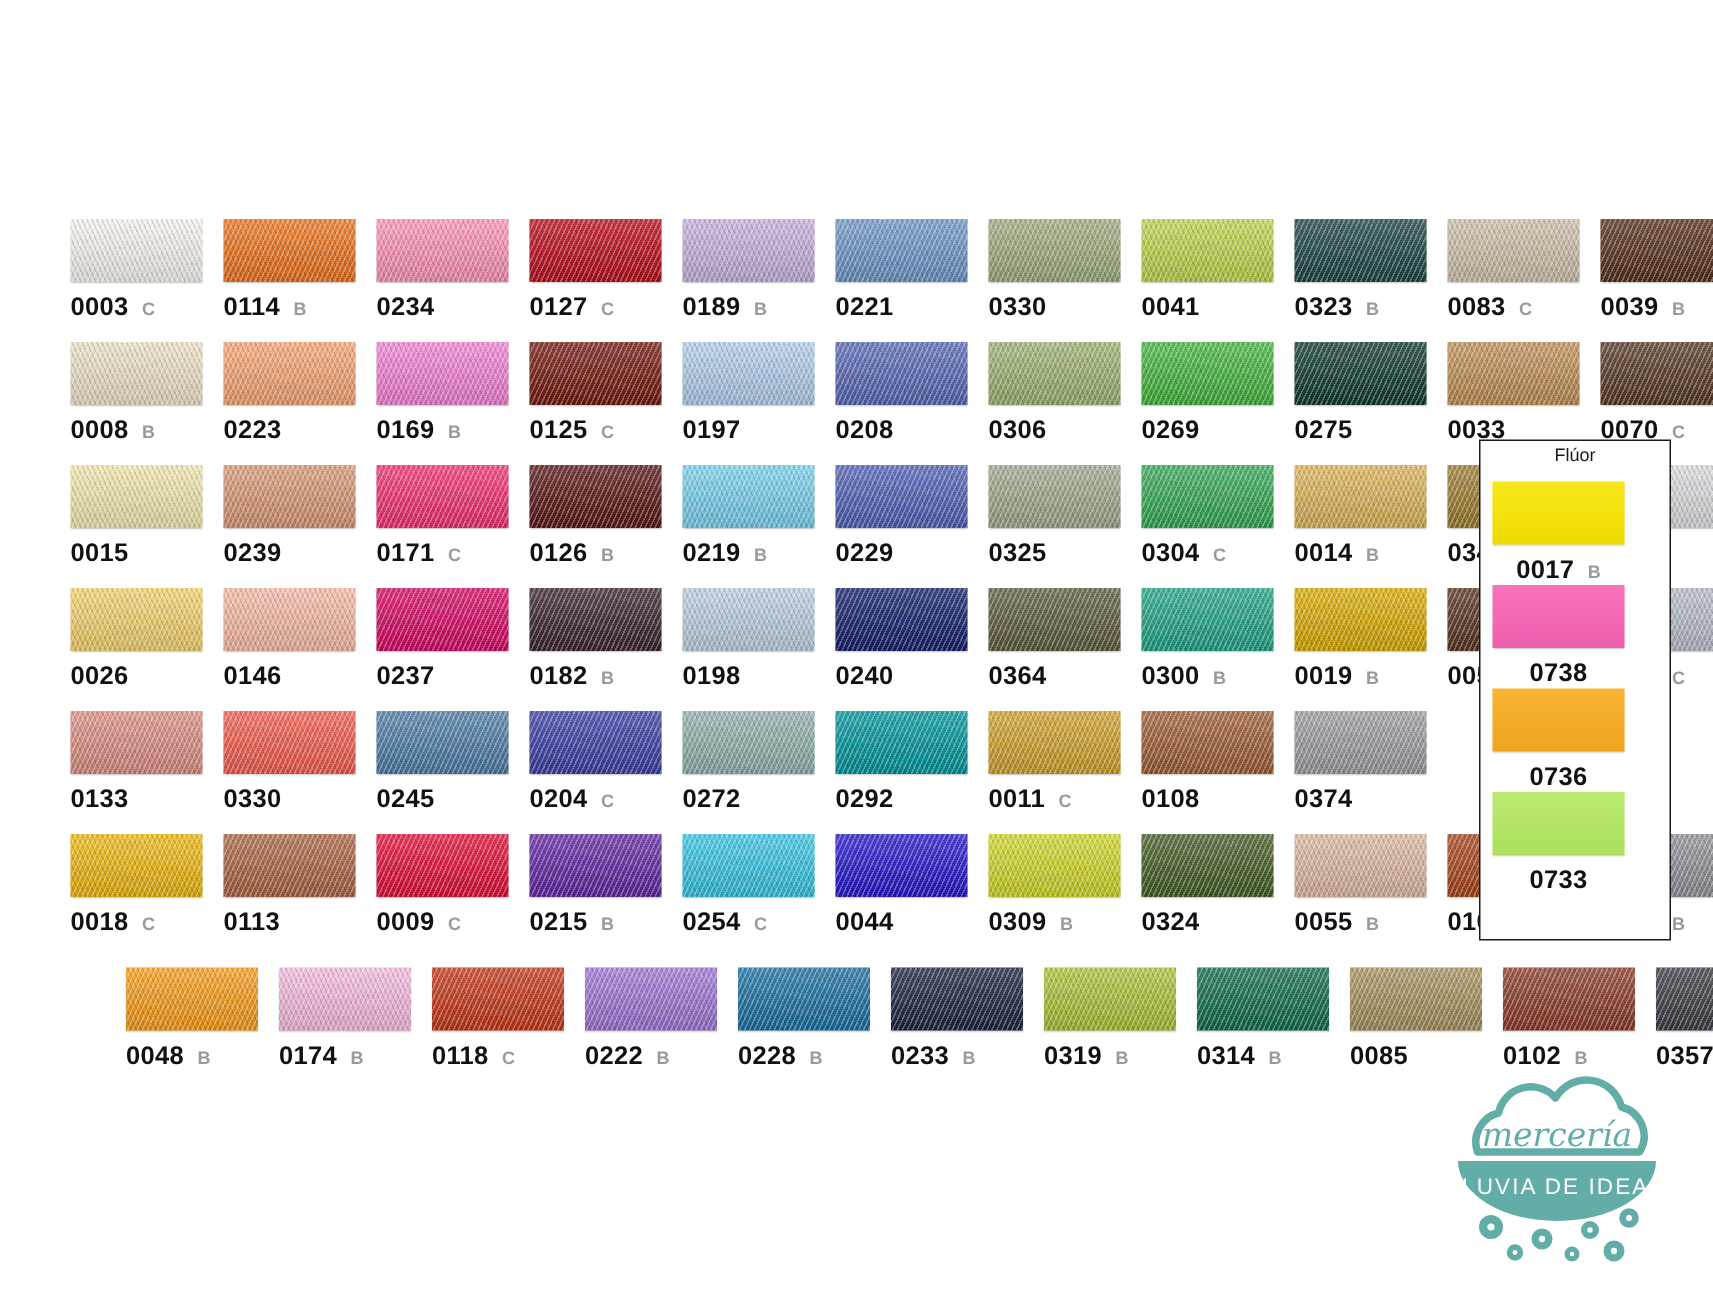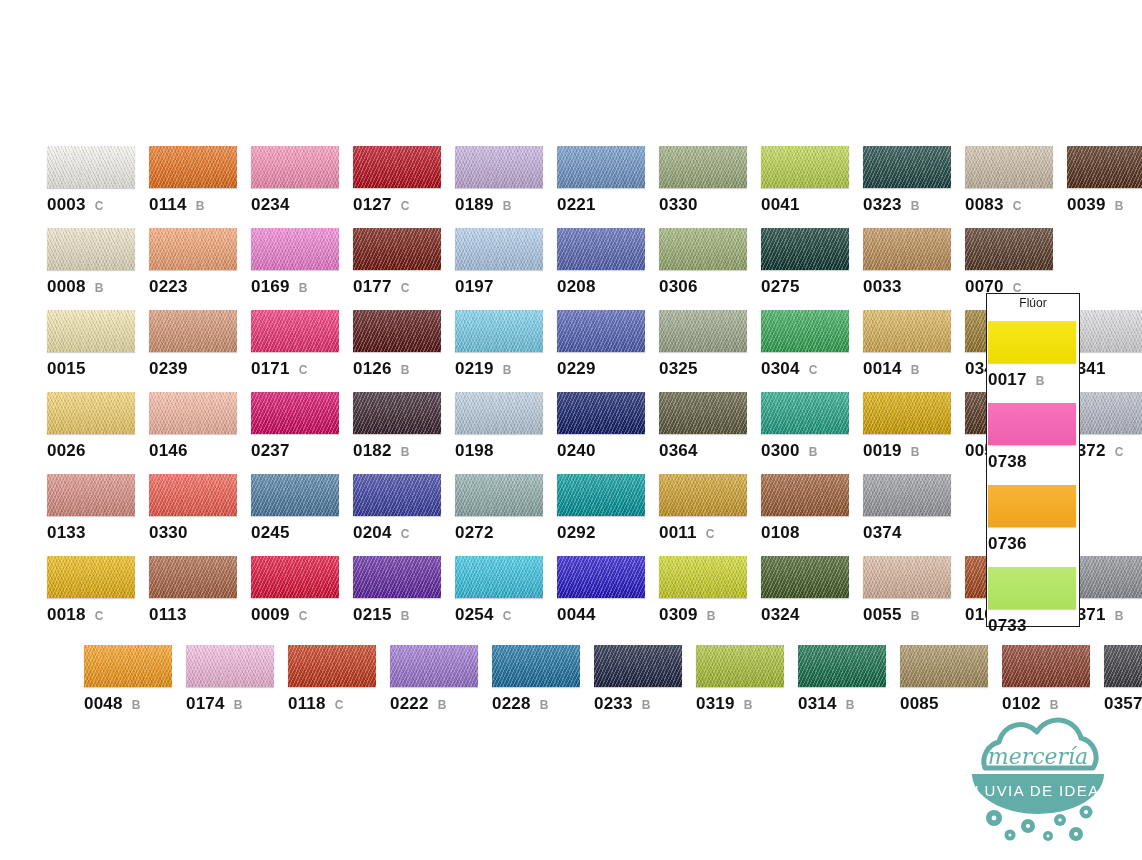--- a/index.html
+++ b/index.html
@@ -65,32 +65,32 @@
   .rows-bottom{position:absolute;left:84px;top:645px;}
 
   
   .fluor-box{
     position:absolute;
     left:986px;top:293px;
     width:88px;height:332px;
     border:1.6px solid #1a1a1a;
     background:#ffffff;
     box-sizing:content-box;
-    padding:0 2px;
+    padding:0 19px;
   }
   .fluor-title{
     text-align:center;
     font-size:12px;
     color:#1a1a1a;
     line-height:18px;
     height:18px;
     font-family:"Liberation Sans", sans-serif;
   }
   .fluor-cells{position:absolute;left:988px;top:321px;}
-  .fluor-cell{height:82px;width:102px;}
+  .fluor-cell{height:69px;width:102px;align-items:center;}
 
   
   .logo{
     position:absolute;
     left:952px;top:716px;
     width:172px;height:130px;
   }
   .logo svg{display:block;}
 </style>
 </head>
@@ -191,40 +191,46 @@
         <div class="cell">
           <div class="swatch" style="background: rgb(239, 127, 208);"></div>
           <div class="labels">
             <span class="code">0169</span>
             <span class="suffix">B</span>
           </div>
         </div>
         <div class="cell">
           <div class="swatch" style="background: rgb(115, 26, 16);"></div>
           <div class="labels">
-            <span class="code">0177</span>
+            <span class="code">0125</span>
             <span class="suffix">C</span>
           </div>
         </div>
         <div class="cell">
           <div class="swatch" style="background: rgb(174, 203, 232);"></div>
           <div class="labels">
             <span class="code">0197</span>
           </div>
         </div>
         <div class="cell">
           <div class="swatch" style="background: rgb(86, 102, 180);"></div>
           <div class="labels">
             <span class="code">0208</span>
           </div>
         </div>
         <div class="cell">
           <div class="swatch" style="background: rgb(154, 174, 112);"></div>
           <div class="labels">
             <span class="code">0306</span>
+          </div>
+        </div>
+        <div class="cell">
+          <div class="swatch" style="background: rgb(66, 178, 59);"></div>
+          <div class="labels">
+            <span class="code">0269</span>
           </div>
         </div>
         <div class="cell">
           <div class="swatch" style="background: rgb(17, 58, 50);"></div>
           <div class="labels">
             <span class="code">0275</span>
           </div>
         </div>
         <div class="cell">
           <div class="swatch" style="background: rgb(188, 140, 83);"></div>

